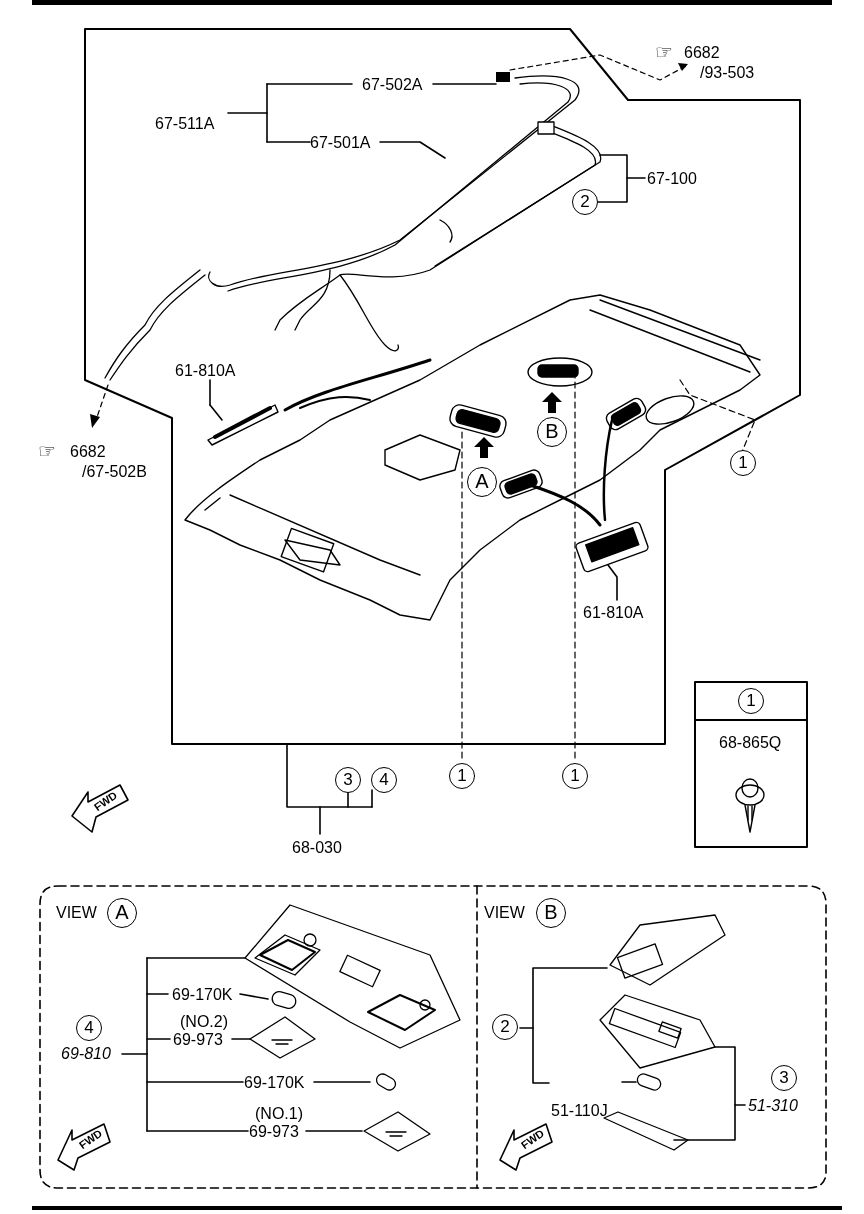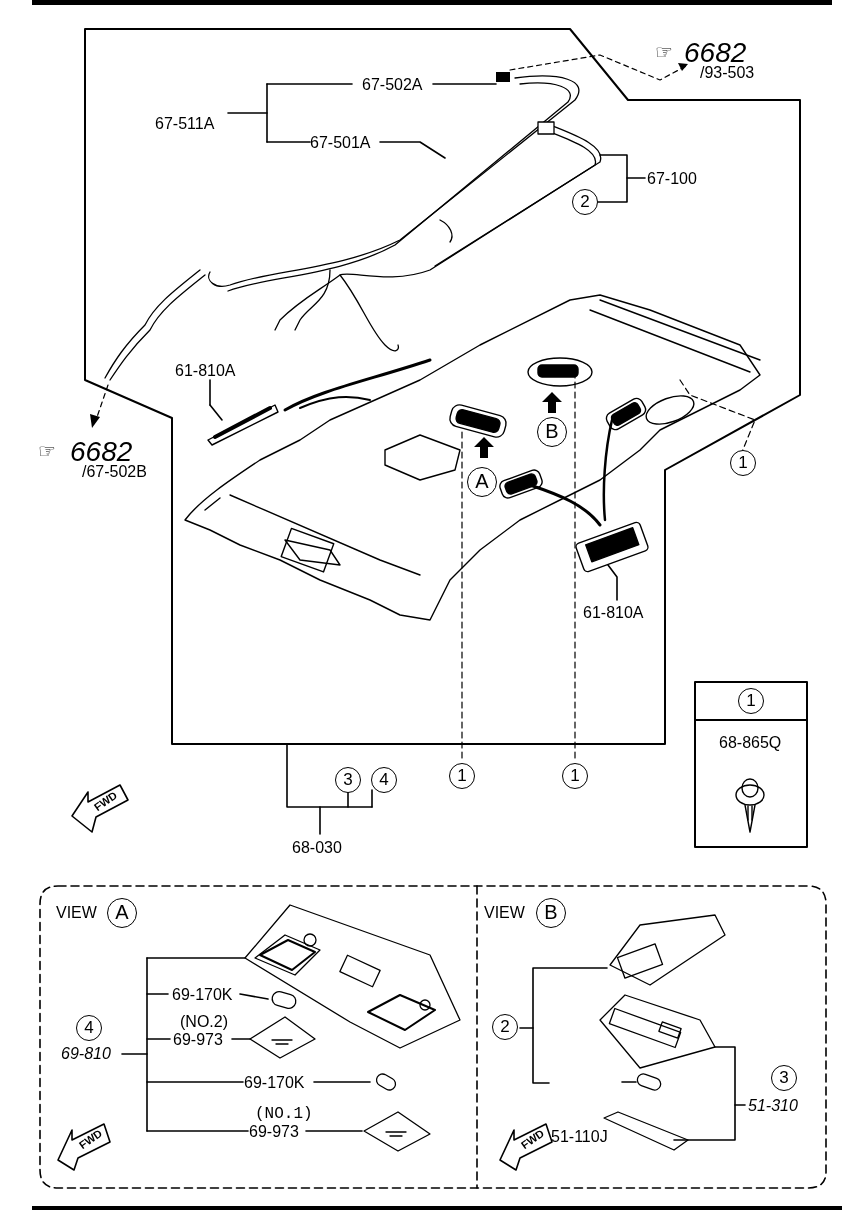--- a/index.html
+++ b/index.html
@@ -1,20 +1,20 @@
 <!DOCTYPE html>
 <html><head>
 <meta charset="utf-8">
 <style>
   html, body { margin: 0; padding: 0; background: #ffffff; }
   body { width: 864px; height: 1214px; position: relative; overflow: hidden;
          font-family: "Liberation Sans", sans-serif; color: #000; }
   svg.art { position: absolute; left: 0; top: 0; }
   .lbl { position: absolute; font-size: 16px; line-height: 16px; white-space: nowrap; color: #000; }
-  .lbl.big { font-size: 28px; line-height: 22px; font-style: italic; }
+  .lbl.big { font-size: 16px; line-height: 22px; }
   .lbl.sm { font-size: 16px; line-height: 14px; text-align: right; }
   .callout { position: absolute; width: 26px; height: 26px; border: 1.6px solid #000; border-radius: 50%;
              box-sizing: border-box; text-align: center; font-size: 17px; line-height: 23px; background: #fff; }
   .callout.lg { width: 30px; height: 30px; font-size: 20px; line-height: 27px; }
   .hand { position: absolute; font-size: 20px; line-height: 20px; }
   .fwd { position: absolute; font-size: 11px; font-weight: bold; transform: rotate(-35deg); }
 </style>
 </head>
 <body>
 
@@ -221,23 +221,23 @@
 <span class="lbl" style="left:713px;top:735px;margin-left:6px;">68-865Q</span>
 
 <span class="lbl" style="left:56px;top:905px;">VIEW</span>
 <span class="callout lg" style="left:107px;top:898px;">A</span>
 <span class="callout" style="left:76px;top:1015px;">4</span>
 <span class="lbl" style="left:61px;top:1046px;font-style:italic;">69-810</span>
 <span class="lbl" style="left:172px;top:987px;">69-170K</span>
 <span class="lbl sm" style="left:180px;top:1015px;">(NO.2)</span>
 <span class="lbl" style="left:173px;top:1032px;">69-973</span>
 <span class="lbl" style="left:244px;top:1075px;">69-170K</span>
-<span class="lbl sm" style="left:255px;top:1107px;font-family:Liberation Mono, monospace;">(NO.1)</span>
+<span class="lbl sm" style="left:255px;top:1107px;">(NO.1)</span>
 <span class="lbl" style="left:249px;top:1124px;">69-973</span>
 <span class="fwd" style="left:78px;top:1133px;">FWD</span>
 
 <span class="lbl" style="left:484px;top:905px;">VIEW</span>
 <span class="callout lg" style="left:536px;top:898px;">B</span>
 <span class="callout" style="left:492px;top:1014px;">2</span>
-<span class="lbl" style="left:551px;top:1129px;">51-110J</span>
+<span class="lbl" style="left:551px;top:1103px;">51-110J</span>
 <span class="callout" style="left:771px;top:1065px;">3</span>
 <span class="lbl" style="left:748px;top:1098px;font-style:italic;">51-310</span>
 <span class="fwd" style="left:520px;top:1133px;">FWD</span>
 
 </body></html>

